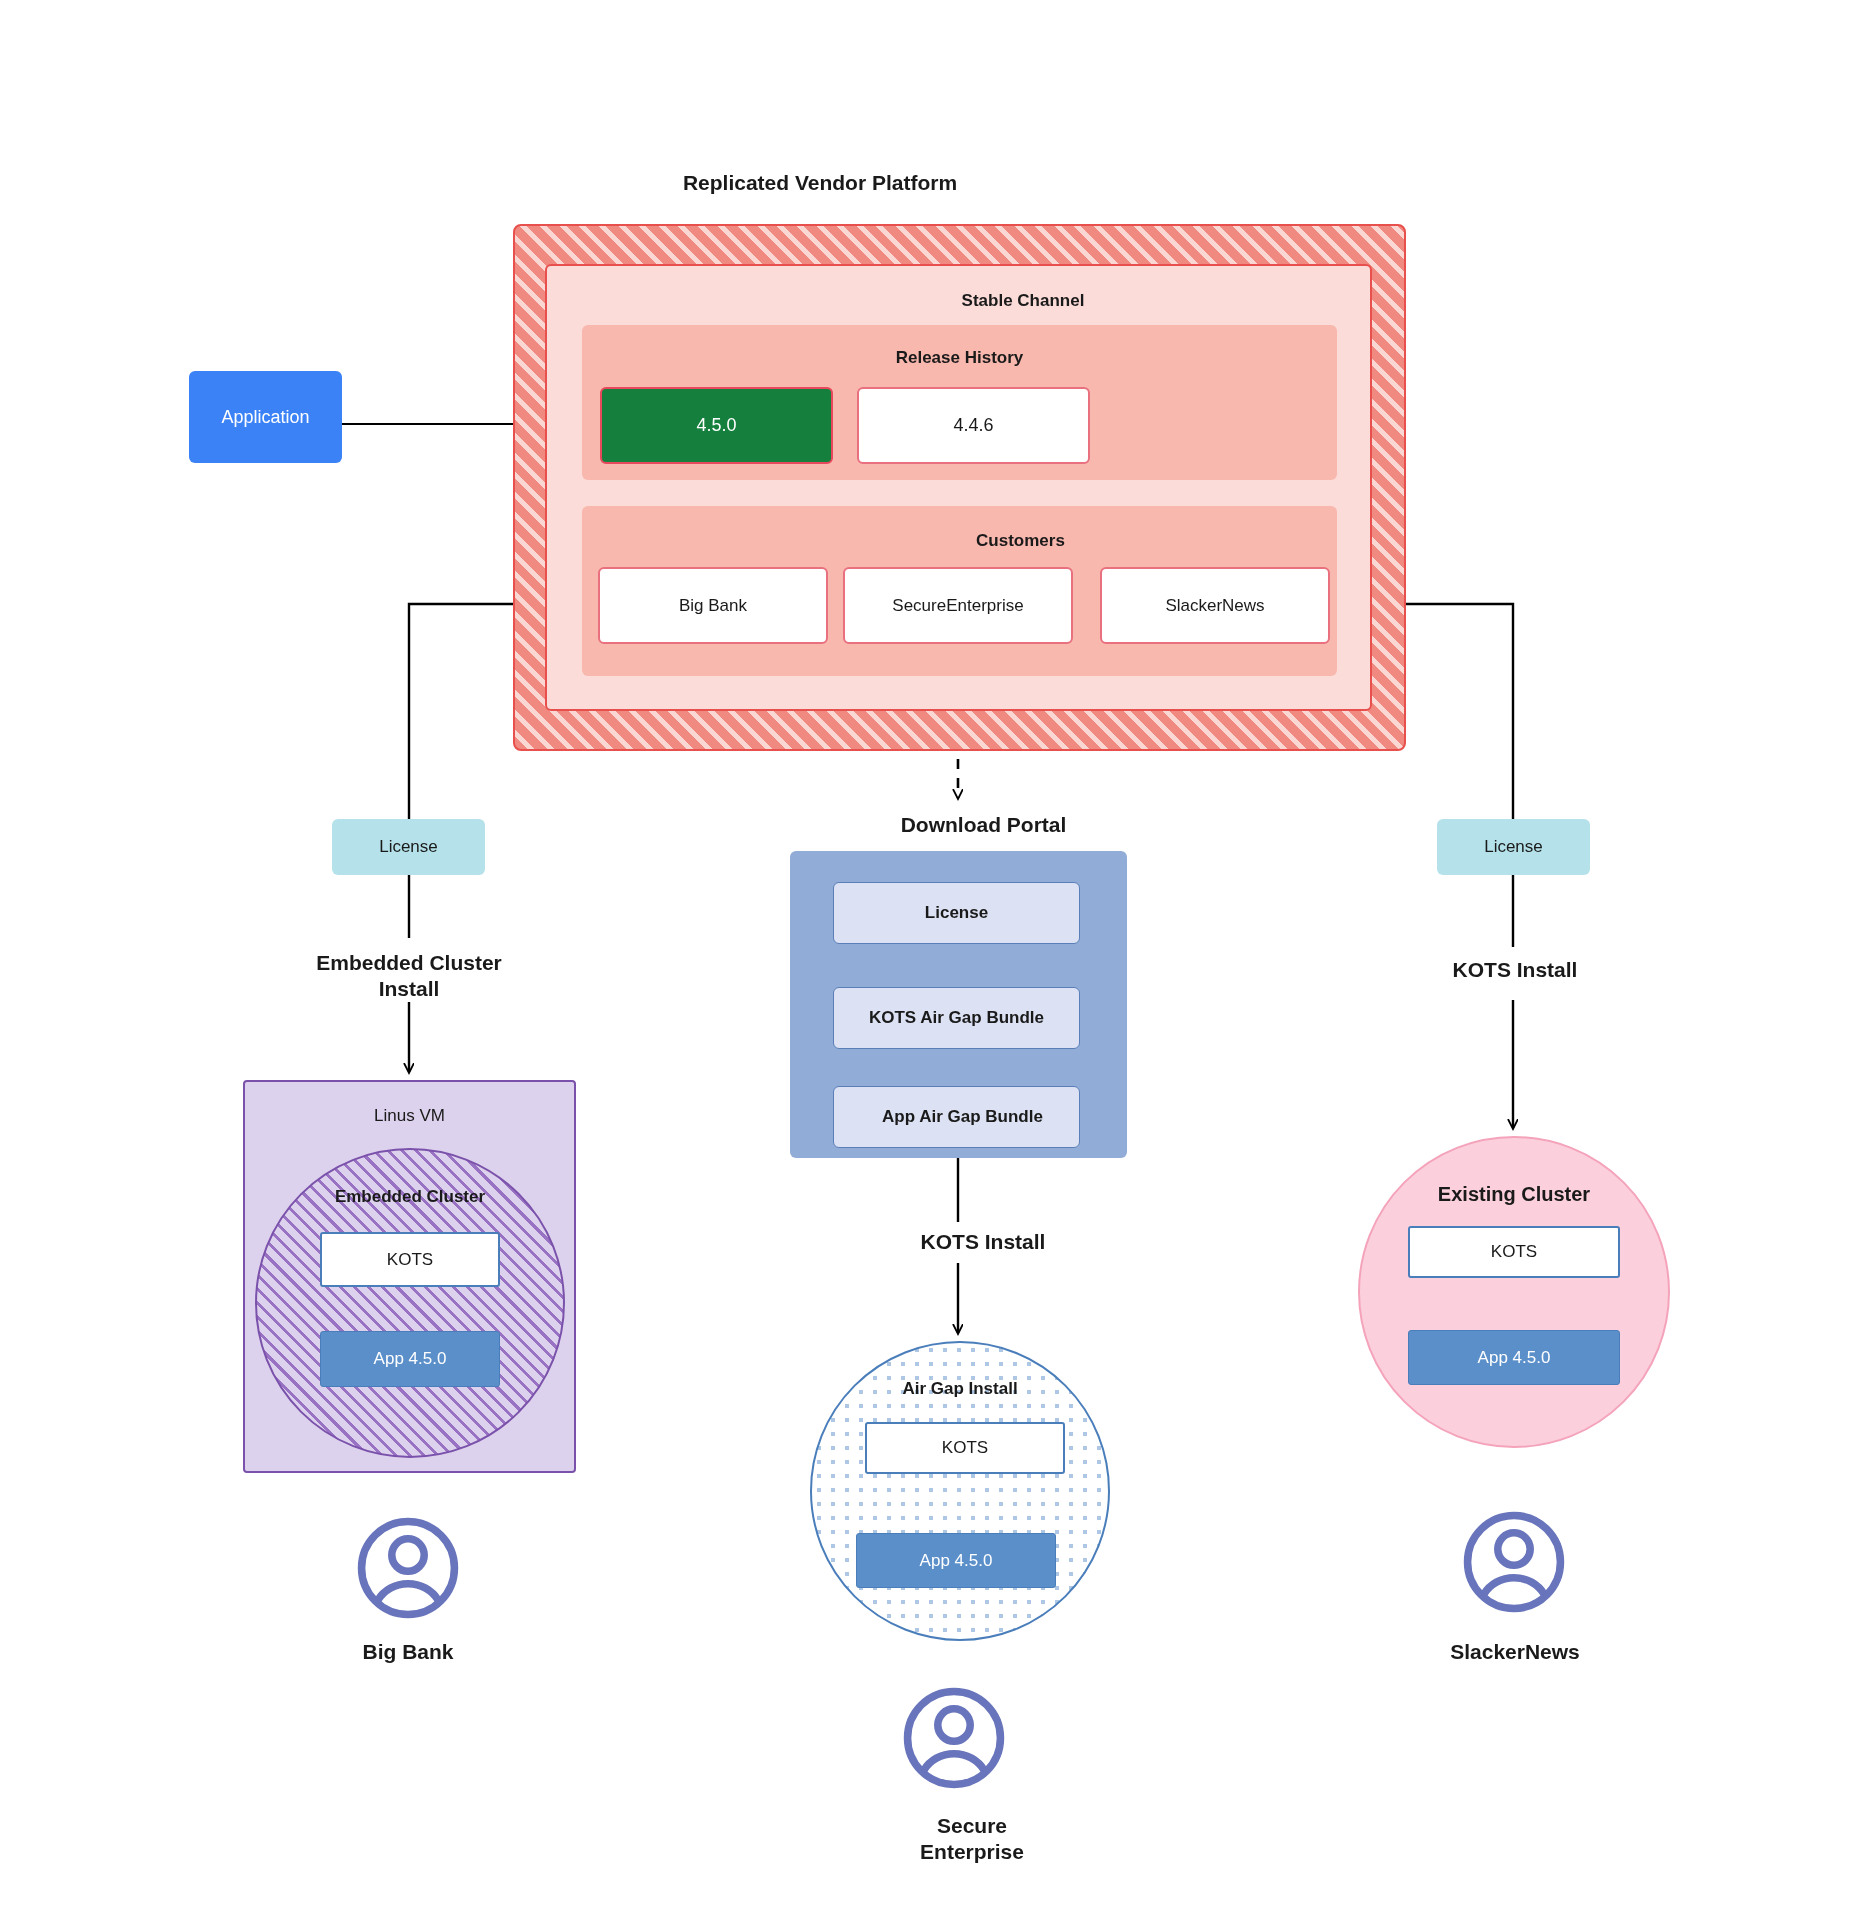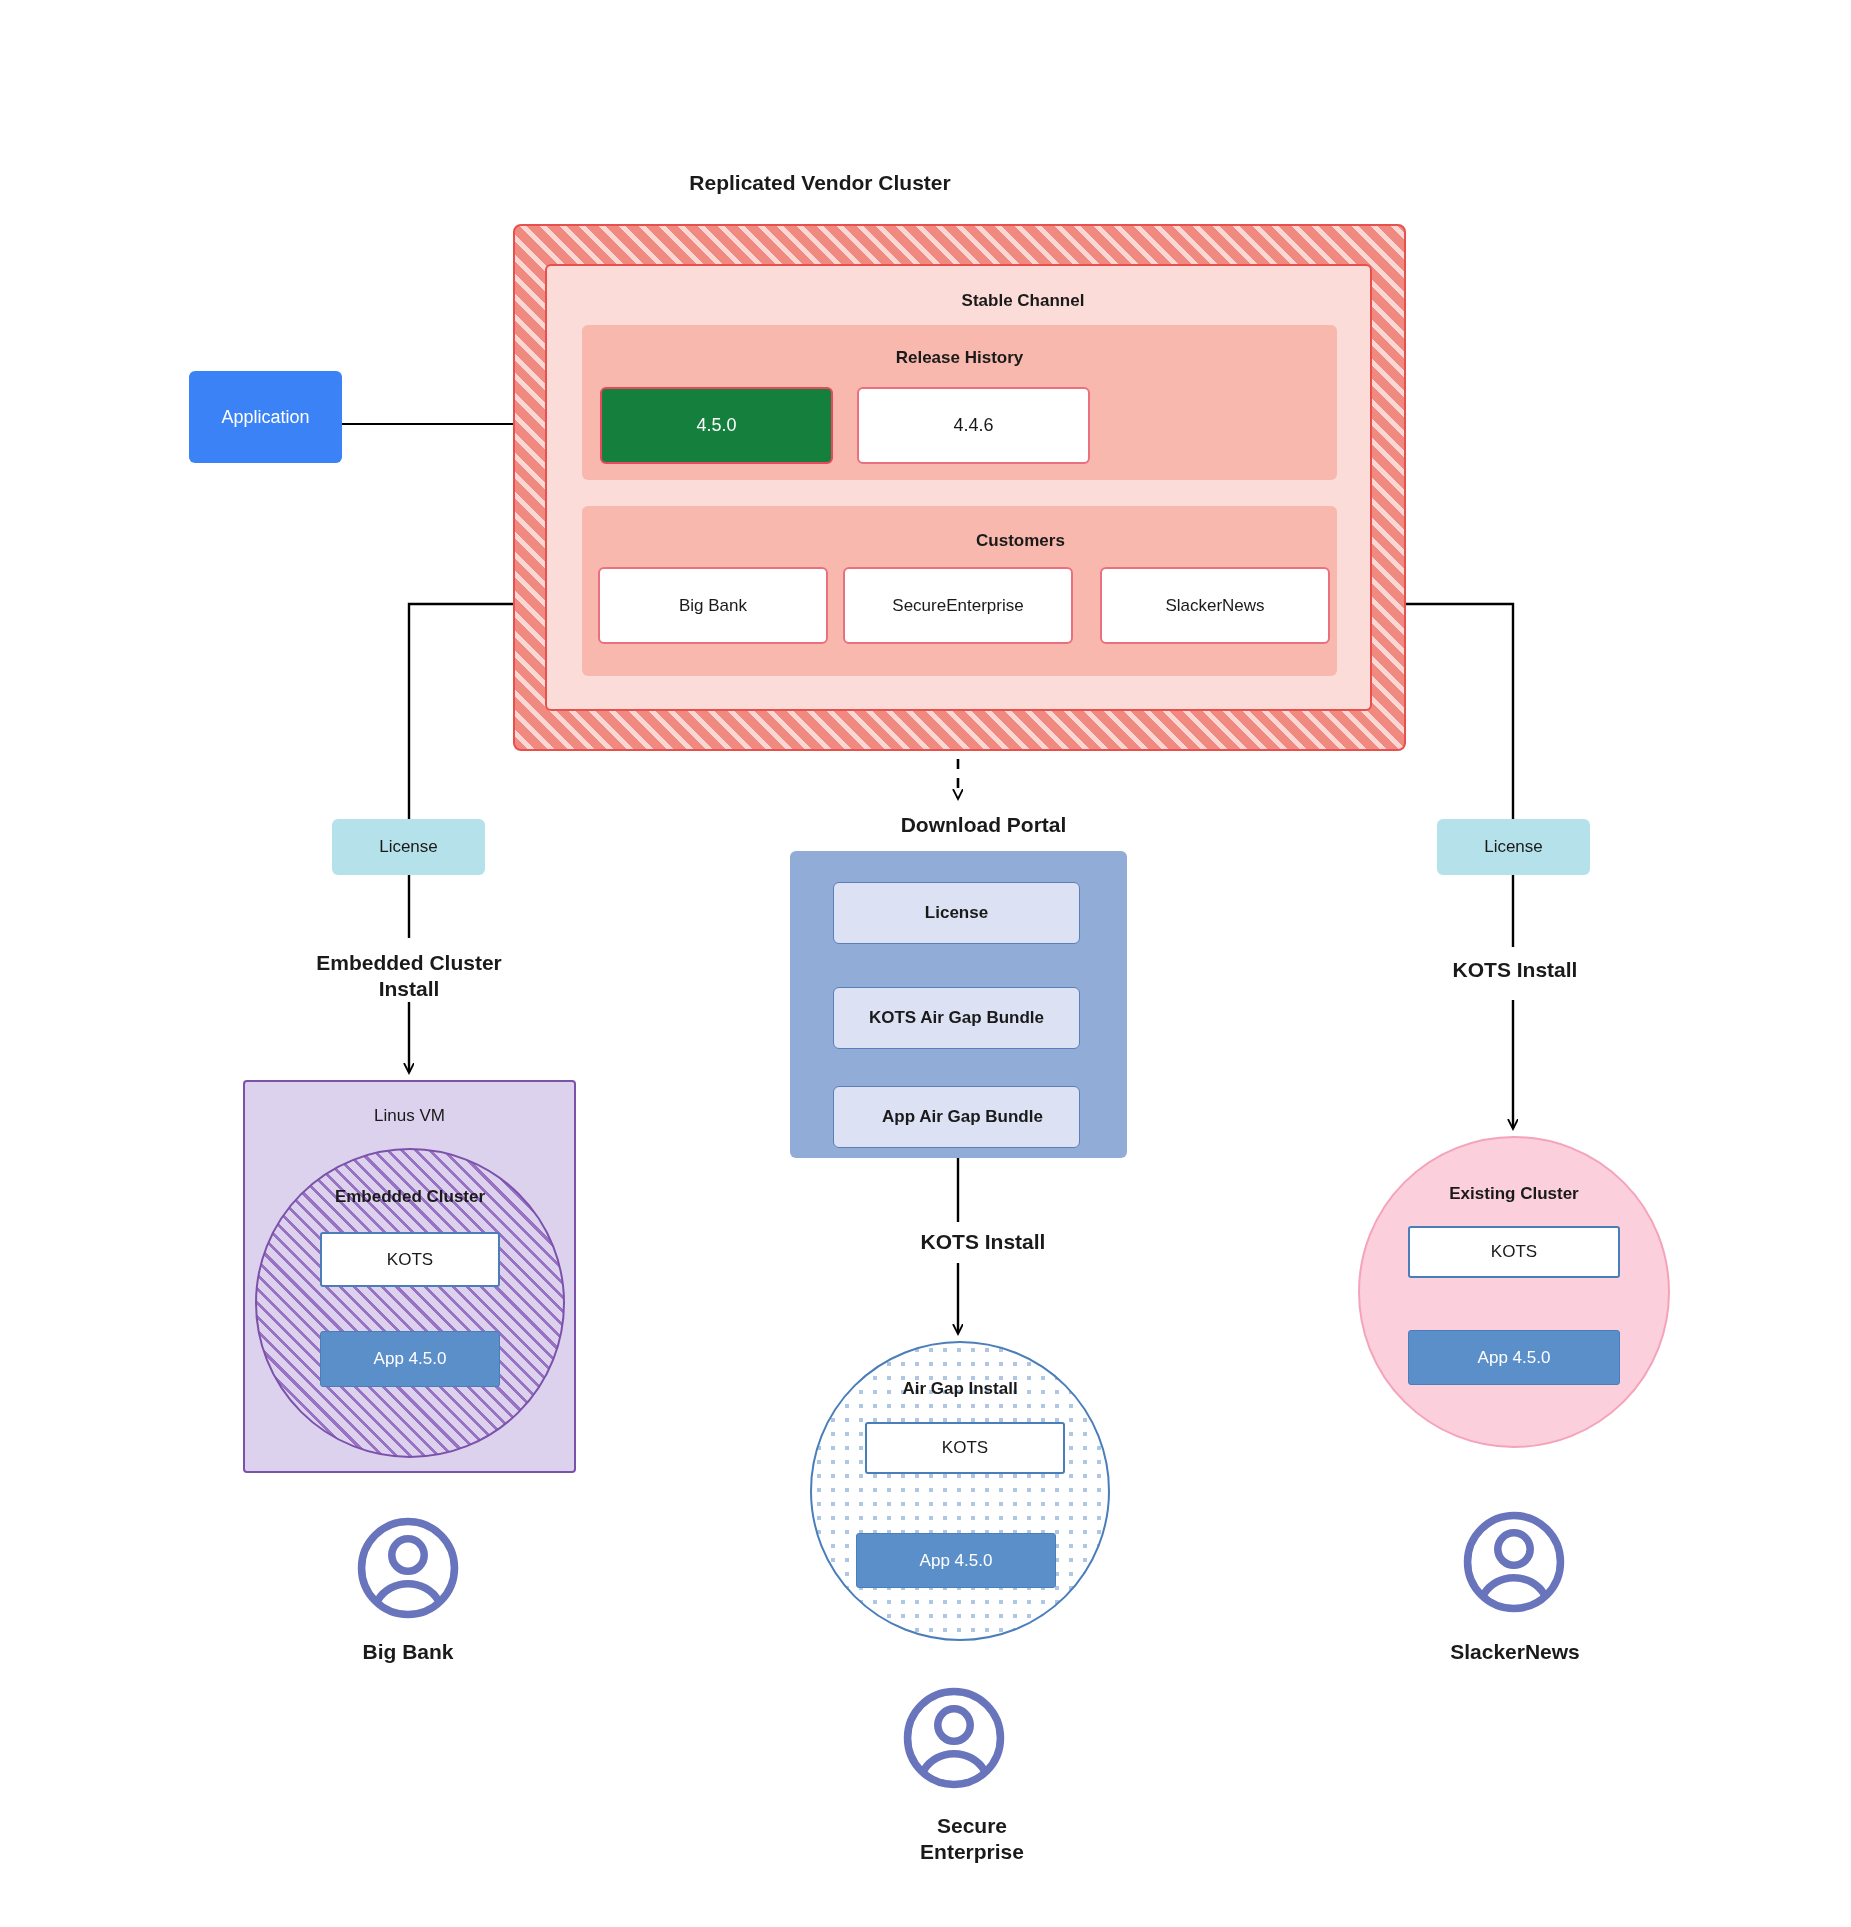--- a/index.html
+++ b/index.html
@@ -228,21 +228,21 @@
   
   #existing-cluster {
     left: 1358px; top: 1136px; width: 312px; height: 312px;
     border-radius: 50%;
     background: #fbd0dc;
     border: 2px solid #f4a3bb;
     display: block;
   }
   #existing-cluster-label {
     left: 1358px; top: 1181px; width: 312px; height: 26px;
-    font-size: 17px; font-weight: bold;
+    font-size: 20px; font-weight: bold;
   }
   #ex-kots {
     left: 1408px; top: 1226px; width: 212px; height: 52px;
     background: #ffffff;
     border: 2px solid #4a7ebb;
     border-radius: 3px;
     font-size: 17px;
   }
   #ex-app {
     left: 1408px; top: 1330px; width: 212px; height: 55px;
@@ -296,21 +296,21 @@
 
   <path d="M958,1158 L958,1222 M958,1263 L958,1333" fill="none" stroke="#000" stroke-width="2.4" marker-end="url(#arrow-solid)"></path>
 
   <path d="M410,1289 L410,1323" fill="none" stroke="#000" stroke-width="2.4" stroke-dasharray="7,7" marker-end="url(#arrow-open)"></path>
 
   <path d="M958,1476 L958,1525" fill="none" stroke="#000" stroke-width="2.4" stroke-dasharray="7,7" marker-end="url(#arrow-open)"></path>
 
   <path d="M1513,1280 L1513,1322" fill="none" stroke="#000" stroke-width="2.4" stroke-dasharray="7,7" marker-end="url(#arrow-open)"></path>
 </svg>
 
-<div class="node" id="platform-title">Replicated Vendor Cluster</div>
+<div class="node" id="platform-title">Replicated Vendor Platform</div>
 
 <div class="node" id="vendor-platform"></div>
 <div class="node" id="stable-channel"></div>
 <div class="node" id="stable-channel-label">Stable Channel</div>
 
 <div class="node" id="release-history"></div>
 <div class="node" id="release-history-label">Release History</div>
 
 <div class="node release-box" id="release-0">4.5.0</div>
 <div class="node release-box" id="release-1">4.4.6</div>

